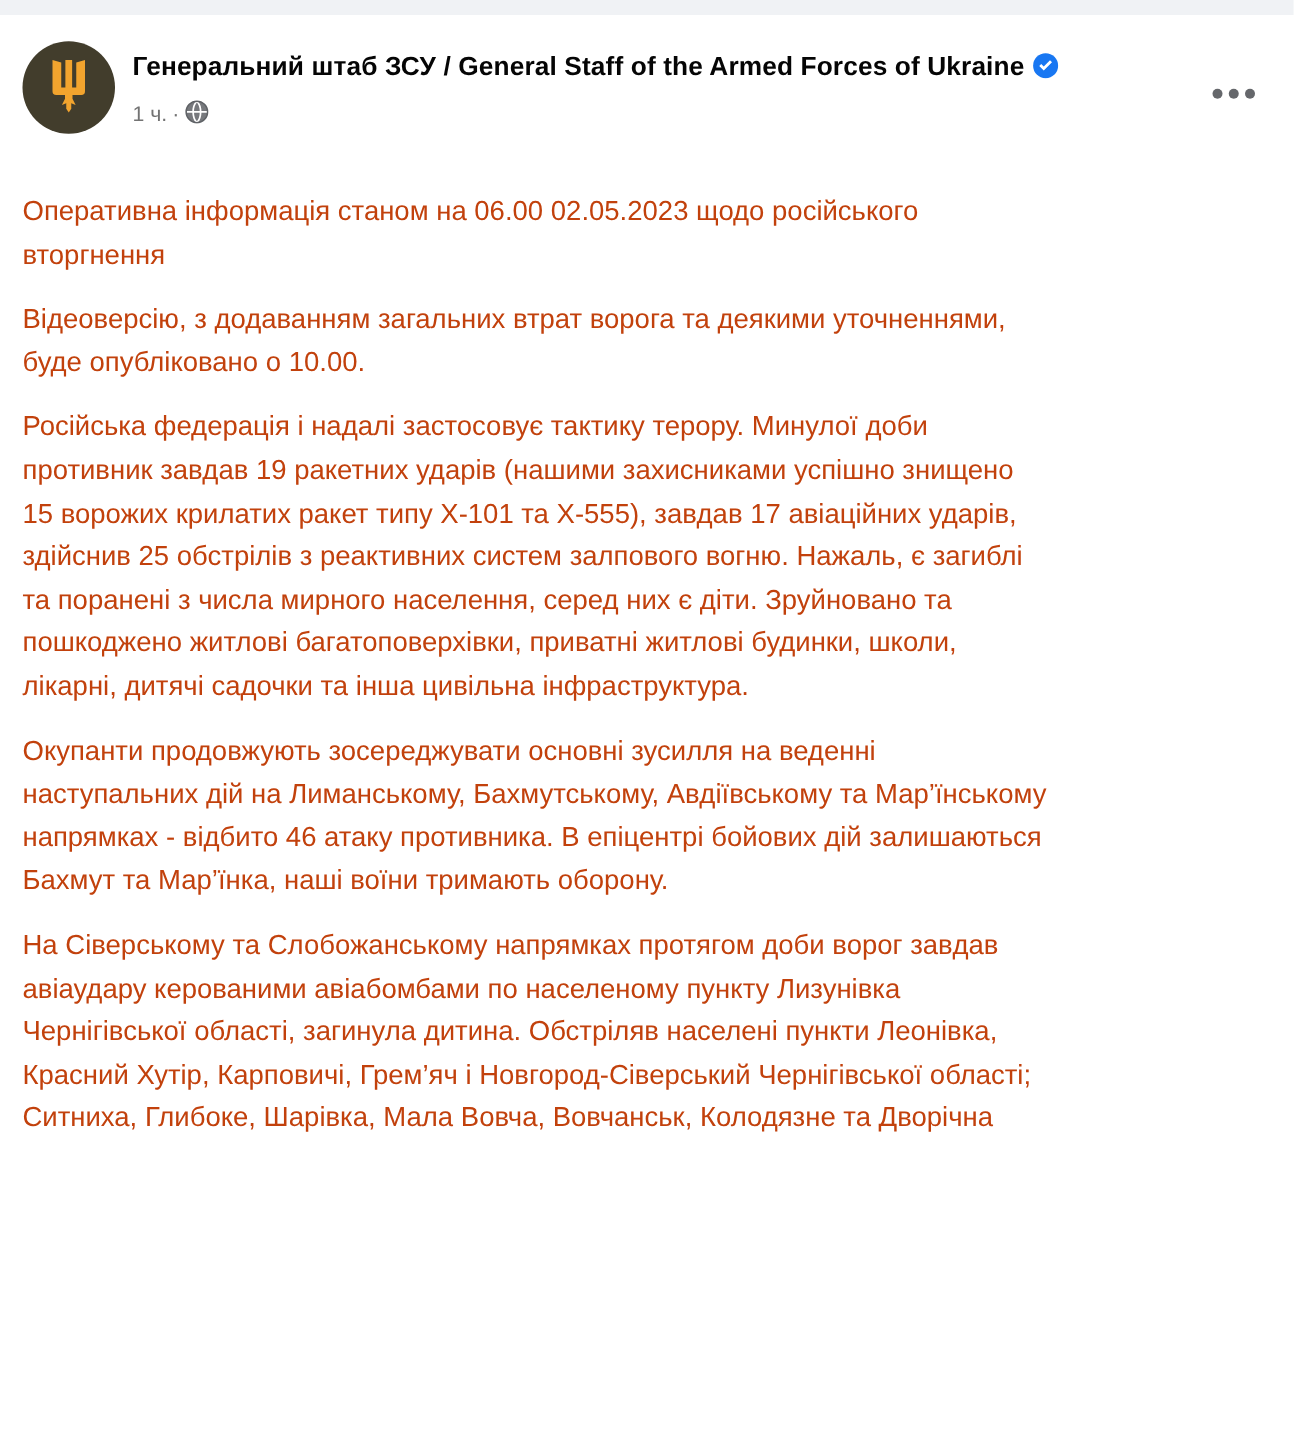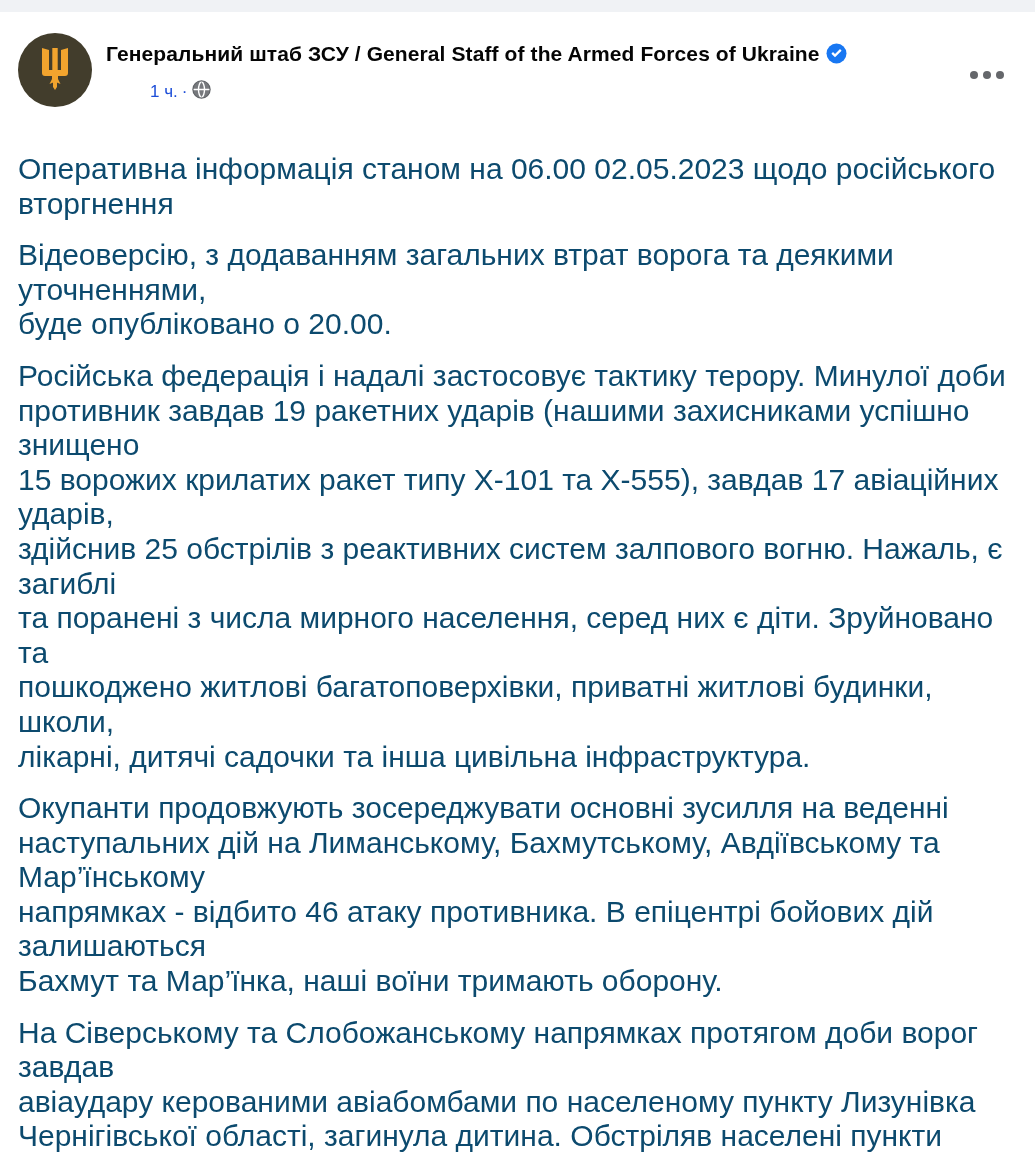--- a/index.html
+++ b/index.html
@@ -60,23 +60,22 @@
   .verified-badge {
     display: inline-block;
     vertical-align: -3px;
     margin-left: 6px;
   }
   .meta-row {
     display: flex;
     align-items: center;
     margin-top: 6px;
     font-size: 17px;
-    color: #1d4ed8;
+    color: #737373;
     line-height: 21px;
-    margin-left: 44px;
   }
   .meta-row .dot-sep {
     margin: 0 5px 0 4px;
   }
   .globe-icon {
     display: inline-block;
     margin-top: 1px;
   }
   .options-button {
     position: absolute;
@@ -96,23 +95,23 @@
     height: 8px;
     border-radius: 50%;
     background: #65676b;
   }
   .post-text {
     margin-top: 45px;
     width: 999px;
   }
   .post-text p {
     margin: 0 0 17px 0;
-    font-size: 30px;
+    font-size: 22px;
     line-height: 34.6px;
-    color: #0c4a6e;
+    color: #c2410c;
     white-space: pre-line;
     letter-spacing: 0px;
   }
 </style>
 </head>
 <body>
 
 <div class="top-strip"></div>
 
 <div class="post-card">
@@ -155,21 +154,21 @@
       <span class="dot"></span>
       <span class="dot"></span>
     </div>
 
   </div>
 
   <div class="post-text">
     <p>Оперативна інформація станом на 06.00 02.05.2023 щодо російського
 вторгнення</p>
     <p>Відеоверсію, з додаванням загальних втрат ворога та деякими уточненнями,
-буде опубліковано о 20.00.</p>
+буде опубліковано о 10.00.</p>
     <p>Російська федерація і надалі застосовує тактику терору. Минулої доби
 противник завдав 19 ракетних ударів (нашими захисниками успішно знищено
 15 ворожих крилатих ракет типу Х-101 та Х-555), завдав 17 авіаційних ударів,
 здійснив 25 обстрілів з реактивних систем залпового вогню. Нажаль, є загиблі
 та поранені з числа  мирного населення, серед них є діти. Зруйновано та
 пошкоджено житлові багатоповерхівки, приватні житлові будинки, школи,
 лікарні, дитячі садочки та інша цивільна інфраструктура.</p>
     <p>Окупанти продовжують зосереджувати основні зусилля на веденні
 наступальних дій на Лиманському, Бахмутському, Авдіївському та Мар’їнському
 напрямках - відбито 46 атаку противника. В епіцентрі бойових дій залишаються

